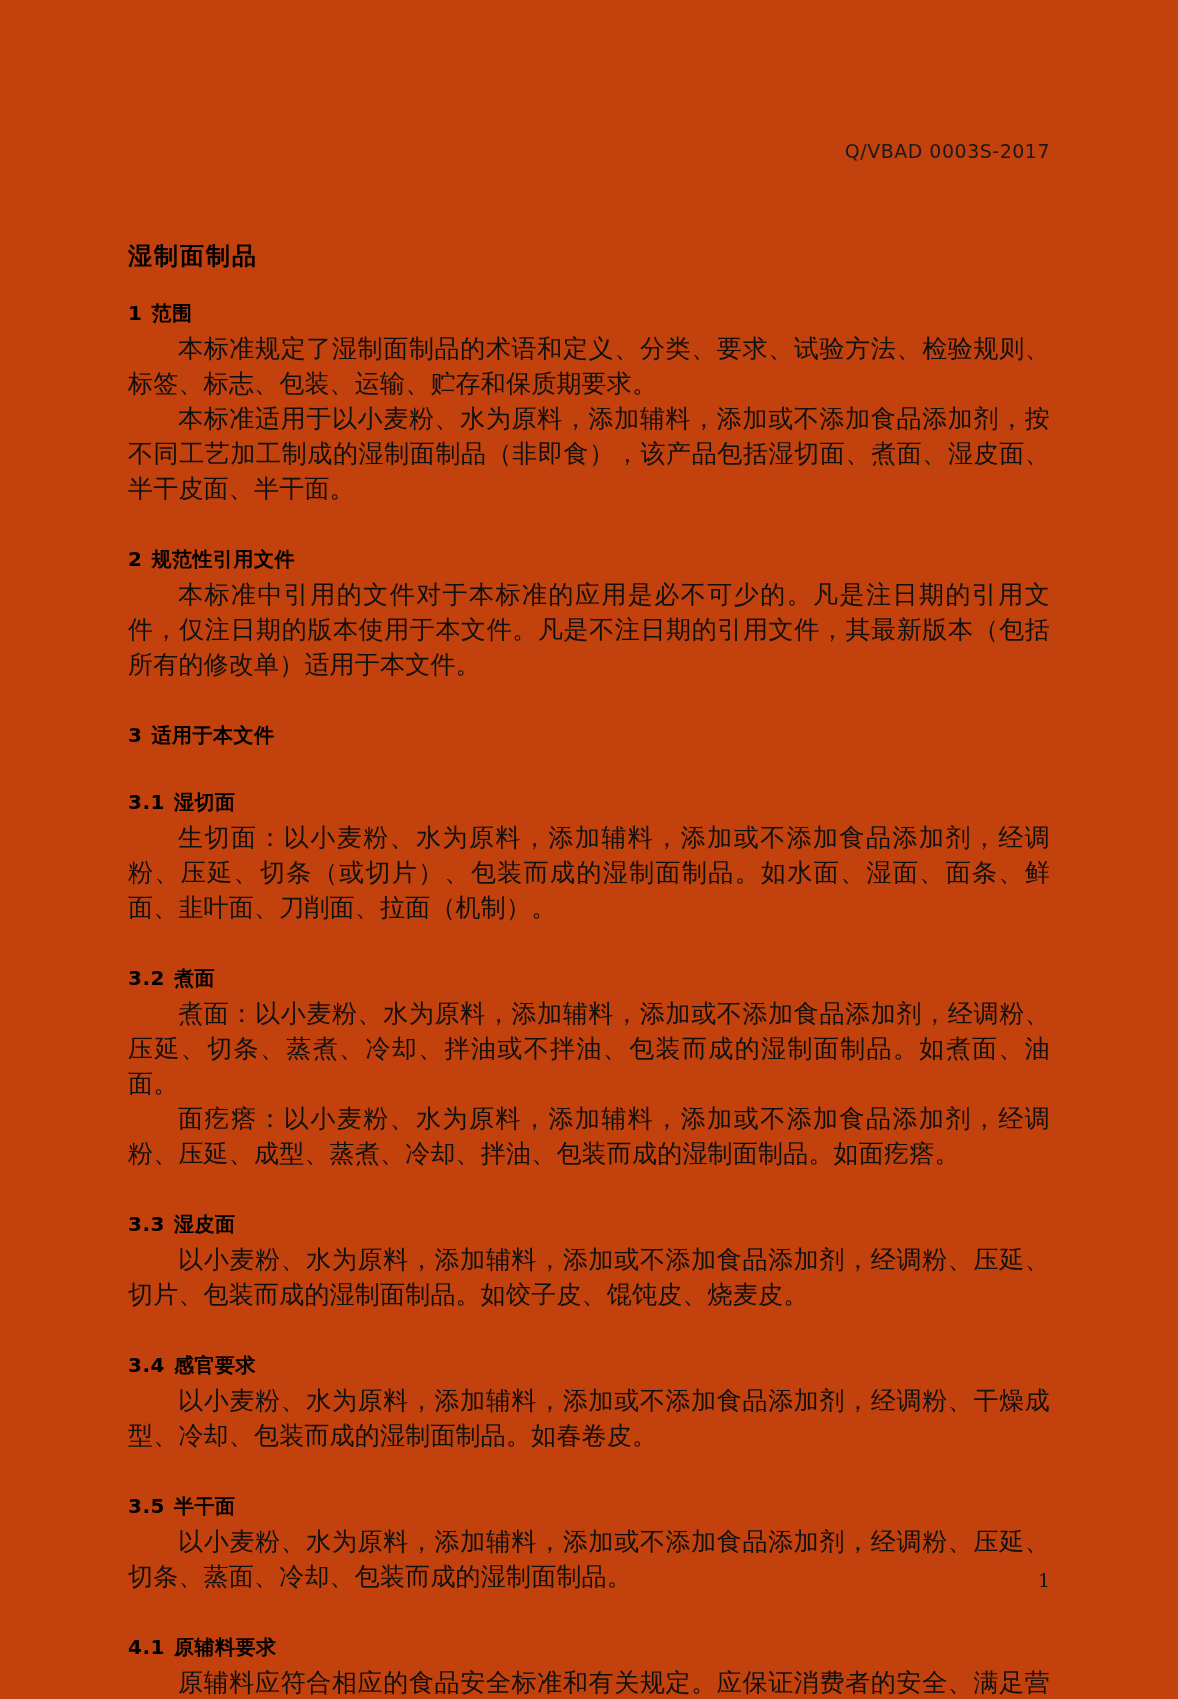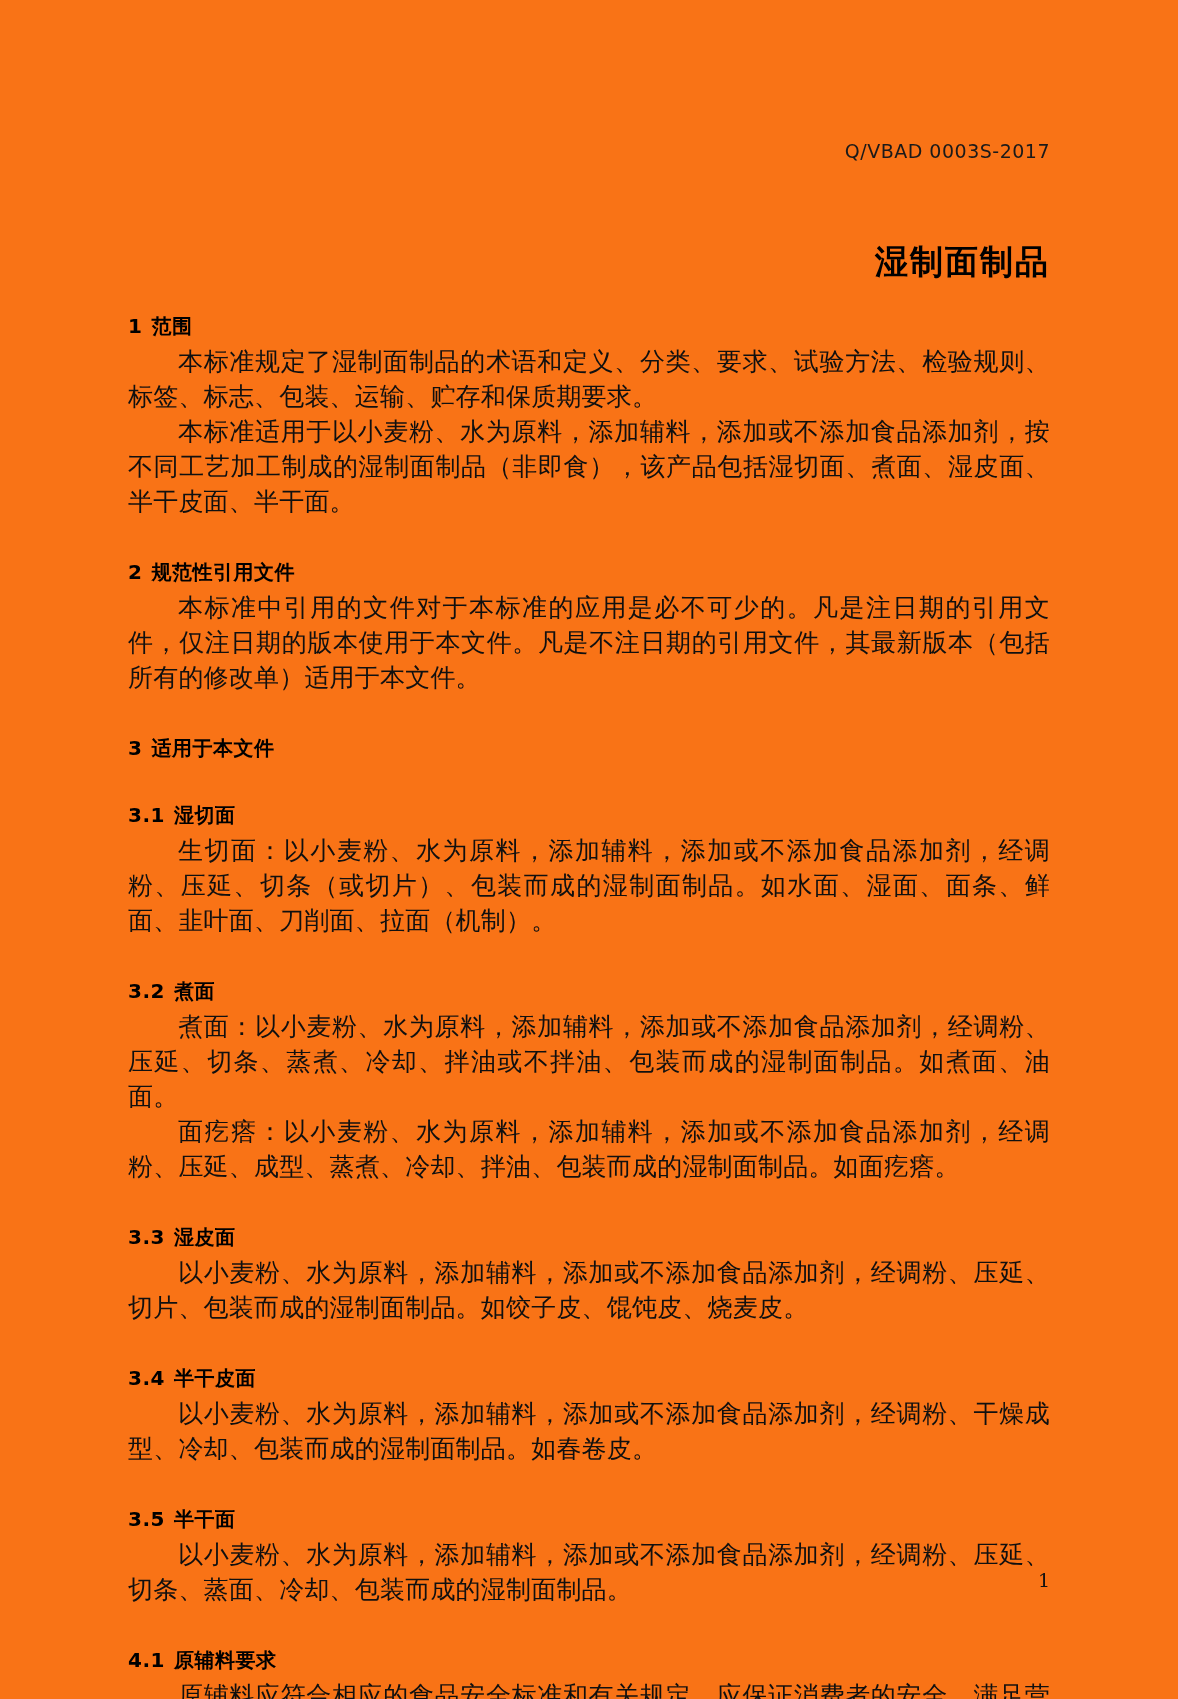--- a/index.html
+++ b/index.html
@@ -4,45 +4,45 @@
 <style>
   html, body {
     margin: 0;
     padding: 0;
     background: #ffffff;
   }
   .page {
     position: relative;
     width: 1178px;
     height: 1699px;
-    background: #f97316;
+    background: #c2410c;
     margin: 0 auto;
     font-family: "DejaVu Serif", "Liberation Serif", serif;
     color: #111111;
     box-sizing: border-box;
   }
   .content {
     position: absolute;
     left: 128px;
     top: 0;
     width: 922px;
   }
   .doc-header {
     text-align: right;
     font-family: "DejaVu Sans", "Liberation Sans", sans-serif;
     font-size: 19px;
     letter-spacing: 0.5px;
     color: #1a1a1a;
     margin-top: 140px;
   }
   .doc-title {
-    text-align: right;
+    text-align: left;
     font-family: "DejaVu Sans", "Liberation Sans", sans-serif;
     font-weight: bold;
-    font-size: 33px;
+    font-size: 24px;
     letter-spacing: 2px;
     margin-top: 78px;
     color: #000000;
   }
   .section-head {
     font-family: "DejaVu Sans", "Liberation Sans", sans-serif;
     font-weight: bold;
     font-size: 20px;
     color: #000000;
     margin-top: 40px;
@@ -110,21 +110,21 @@
     </div>
     <p class="para">煮面：以小麦粉、水为原料，添加辅料，添加或不添加食品添加剂，经调粉、压延、切条、蒸煮、冷却、拌油或不拌油、包装而成的湿制面制品。如煮面、油面。</p>
     <p class="para">面疙瘩：以小麦粉、水为原料，添加辅料，添加或不添加食品添加剂，经调粉、压延、成型、蒸煮、冷却、拌油、包装而成的湿制面制品。如面疙瘩。</p>
 
     <div class="section-head">
       <span class="num">3.3</span><span>湿皮面</span>
     </div>
     <p class="para">以小麦粉、水为原料，添加辅料，添加或不添加食品添加剂，经调粉、压延、切片、包装而成的湿制面制品。如饺子皮、馄饨皮、烧麦皮。</p>
 
     <div class="section-head">
-      <span class="num">3.4</span><span>半干皮面</span>
+      <span class="num">3.4</span><span>感官要求</span>
     </div>
     <p class="para">以小麦粉、水为原料，添加辅料，添加或不添加食品添加剂，经调粉、干燥成型、冷却、包装而成的湿制面制品。如春卷皮。</p>
 
     <div class="section-head">
       <span class="num">3.5</span><span>半干面</span>
     </div>
     <p class="para">以小麦粉、水为原料，添加辅料，添加或不添加食品添加剂，经调粉、压延、切条、蒸面、冷却、包装而成的湿制面制品。</p>
 
 
     <div class="section-head">

